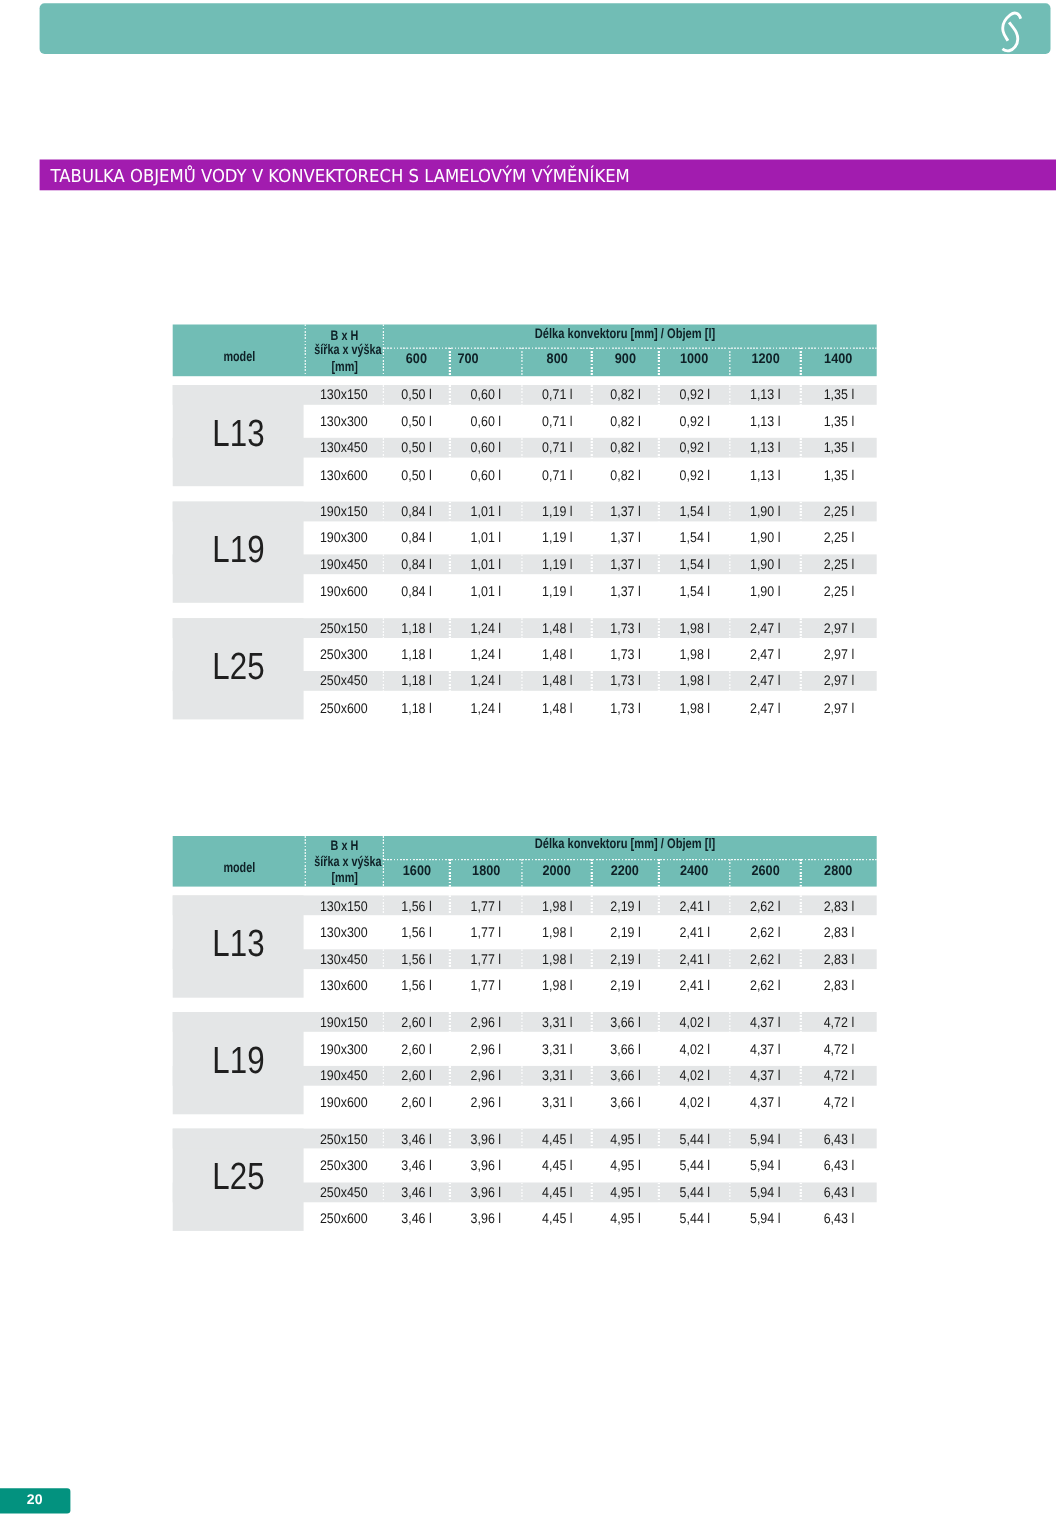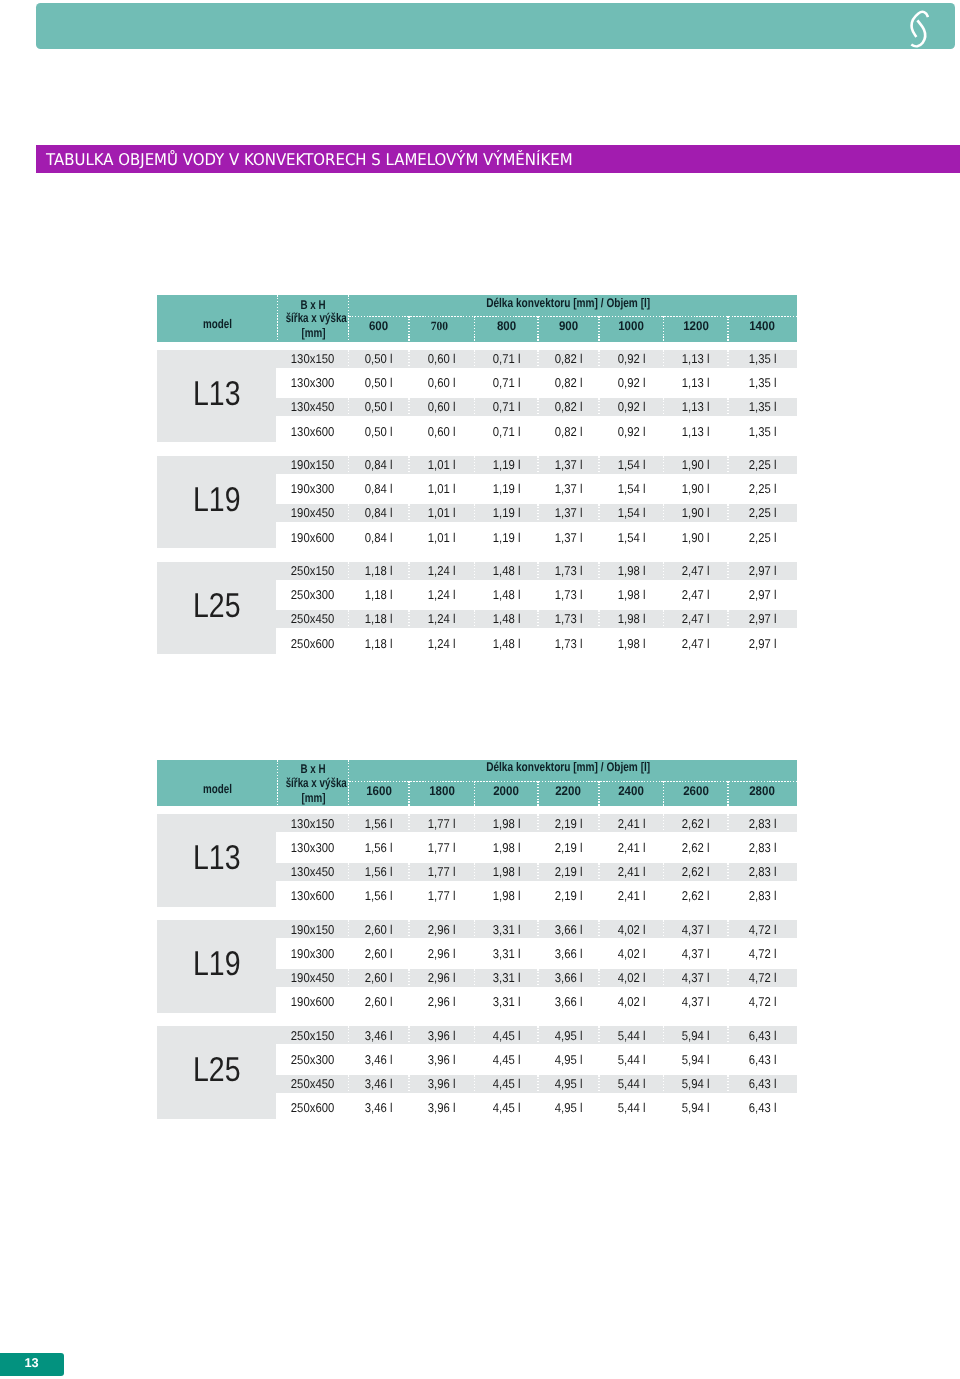--- a/index.html
+++ b/index.html
@@ -67,21 +67,21 @@
     <div class="sub-text">TABULKA OBJEMŮ VODY V KONVEKTORECH S LAMELOVÝM VÝMĚNÍKEM</div>
   </div>
   <div class="tbl" style="top:295.25px;">
     <div class="thead" style="width:640.00px;height:46.5px;"></div>
     <div class="hcell" style="left:0px;top:5.8px;width:120.40px;height:46.5px;line-height:46.5px;"><i>model</i></div>
     <div class="hcell" style="left:120.40px;top:3.3px;width:71.10px;line-height:13px;"><i>B x H</i></div>
     <div class="hcell" style="left:120.40px;top:17.1px;width:71.10px;line-height:13px;"><i>šířka x výška</i></div>
     <div class="hcell" style="left:120.40px;top:31.7px;width:71.10px;line-height:13px;"><i>[mm]</i></div>
     <div class="hcell hspan" style="left:186.80px;top:1.6px;width:448.50px;line-height:13px;"><i>Délka konvektoru [mm] / Objem [l]</i></div>
     <div class="hcell hcol" style="left:191.50px;top:18.95px;width:60.50px;height:25.75px;line-height:25.75px;"><i>600</i></div>
-    <div class="hcell hcol" style="left:250px;top:18.95px;width:65.50px;height:25.75px;line-height:25.75px;font-family:Liberation Serif, serif;"><i>700</i></div>
+    <div class="hcell hcol" style="left:236px;top:18.95px;width:65.50px;height:25.75px;line-height:25.75px;"><i>700</i></div>
     <div class="hcell hcol" style="left:317.50px;top:18.95px;width:63.50px;height:25.75px;line-height:25.75px;"><i>800</i></div>
     <div class="hcell hcol" style="left:381.00px;top:18.95px;width:61.00px;height:25.75px;line-height:25.75px;"><i>900</i></div>
     <div class="hcell hcol" style="left:442.00px;top:18.95px;width:64.50px;height:25.75px;line-height:25.75px;"><i>1000</i></div>
     <div class="hcell hcol" style="left:506.50px;top:18.95px;width:64.50px;height:25.75px;line-height:25.75px;"><i>1200</i></div>
     <div class="hcell hcol" style="left:571.00px;top:18.95px;width:69.00px;height:25.75px;line-height:25.75px;"><i>1400</i></div>
     <div class="hsep" style="left:191.50px;top:20.75px;width:448.50px;"></div>
     <div class="vsep" style="left:119.75px;top:0px;height:46.5px;"></div>
     <div class="vsep" style="left:190.85px;top:0px;height:46.5px;"></div>
     <div class="vsep" style="left:251.35px;top:20.75px;height:25.75px;"></div>
     <div class="vsep" style="left:316.85px;top:20.75px;height:25.75px;"></div>
@@ -408,15 +408,15 @@
     <div class="cell" style="left:191.50px;top:336.35px;width:60.50px;height:24.15px;line-height:24.15px;"><i>3,46 l</i></div>
     <div class="cell" style="left:252.00px;top:336.35px;width:65.50px;height:24.15px;line-height:24.15px;"><i>3,96 l</i></div>
     <div class="cell" style="left:317.50px;top:336.35px;width:63.50px;height:24.15px;line-height:24.15px;"><i>4,45 l</i></div>
     <div class="cell" style="left:381.00px;top:336.35px;width:61.00px;height:24.15px;line-height:24.15px;"><i>4,95 l</i></div>
     <div class="cell" style="left:442.00px;top:336.35px;width:64.50px;height:24.15px;line-height:24.15px;"><i>5,44 l</i></div>
     <div class="cell" style="left:506.50px;top:336.35px;width:64.50px;height:24.15px;line-height:24.15px;"><i>5,94 l</i></div>
     <div class="cell" style="left:571.00px;top:336.35px;width:69.00px;height:24.15px;line-height:24.15px;"><i>6,43 l</i></div>
     <div class="modeltxt" style="left:0px;top:293.45px;width:118.90px;"><i>L25</i></div>
   </div>
   <div class="pgnum">
-    <span>13</span>
+    <span>20</span>
   </div>
 </div>
 
 </body></html>

